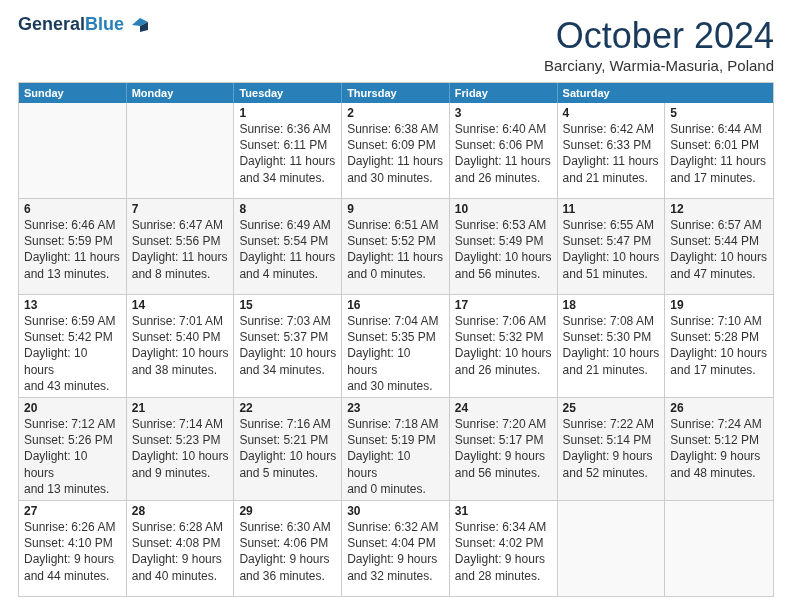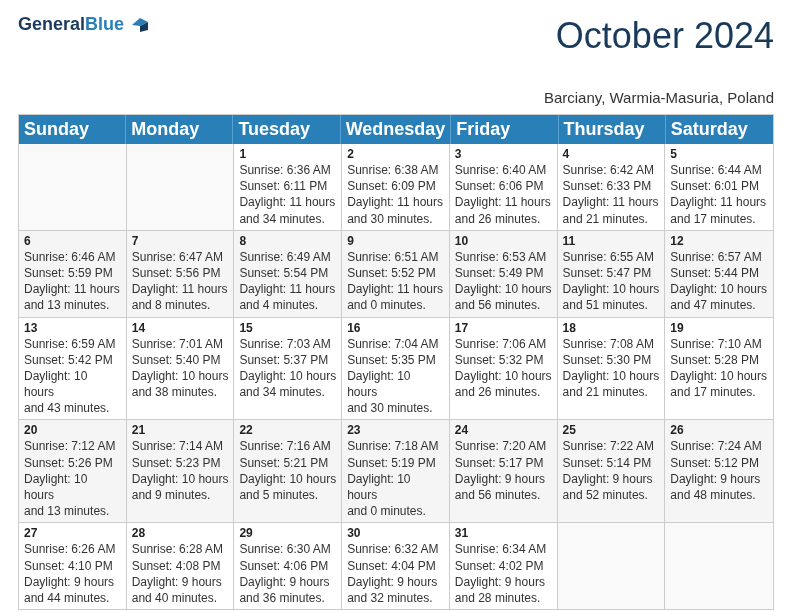--- a/index.html
+++ b/index.html
@@ -39,36 +39,35 @@
       text-align: right;
     }
     .main-title {
       font-size: 36px;
       font-weight: normal;
       color: #1a3a5c;
     }
     .subtitle {
       font-size: 15px;
       color: #333;
-      margin-top: 32px;
     }
     .calendar {
       flex: 1;
       display: flex;
       flex-direction: column;
       border: 1px solid #ccc;
     }
     .cal-header {
       display: grid;
       grid-template-columns: repeat(7, 1fr);
       background: #2980b9;
     }
     .cal-header-cell {
       color: #fff;
-      font-size: 18px;
+      font-size: 11px;
       font-weight: bold;
       padding: 4px 5px;
       text-align: left;
       border-right: 1px solid #5aa0d0;
     }
     .cal-header-cell:last-child { border-right: none; }
     .cal-body {
       flex: 1;
       display: flex;
       flex-direction: column;
@@ -125,23 +124,22 @@
       <div class="main-title">October 2024</div>
       <div class="subtitle">Barciany, Warmia-Masuria, Poland</div>
     </div>
   </div>
 
   <div class="calendar">
     <div class="cal-header">
     <div class="cal-header-cell">Sunday</div>
         <div class="cal-header-cell">Monday</div>
         <div class="cal-header-cell">Tuesday</div>
-        <div class="cal-header-cell">Wednesday</div>
+        <div class="cal-header-cell">Thursday</div>
         <div class="cal-header-cell">Friday</div>
-        <div class="cal-header-cell">Thursday</div>
         <div class="cal-header-cell">Saturday</div>
       </div>
     <div class="cal-body">
     <div class="cal-row">
           <div class="cal-cell empty"></div>
           <div class="cal-cell empty"></div>
           <div class="cal-cell"><span class="day-num">1</span><span class="cell-text" style="white-space: pre-line;">Sunrise: 6:36 AM
 Sunset: 6:11 PM
 Daylight: 11 hours
 and 34 minutes.</span></div>

